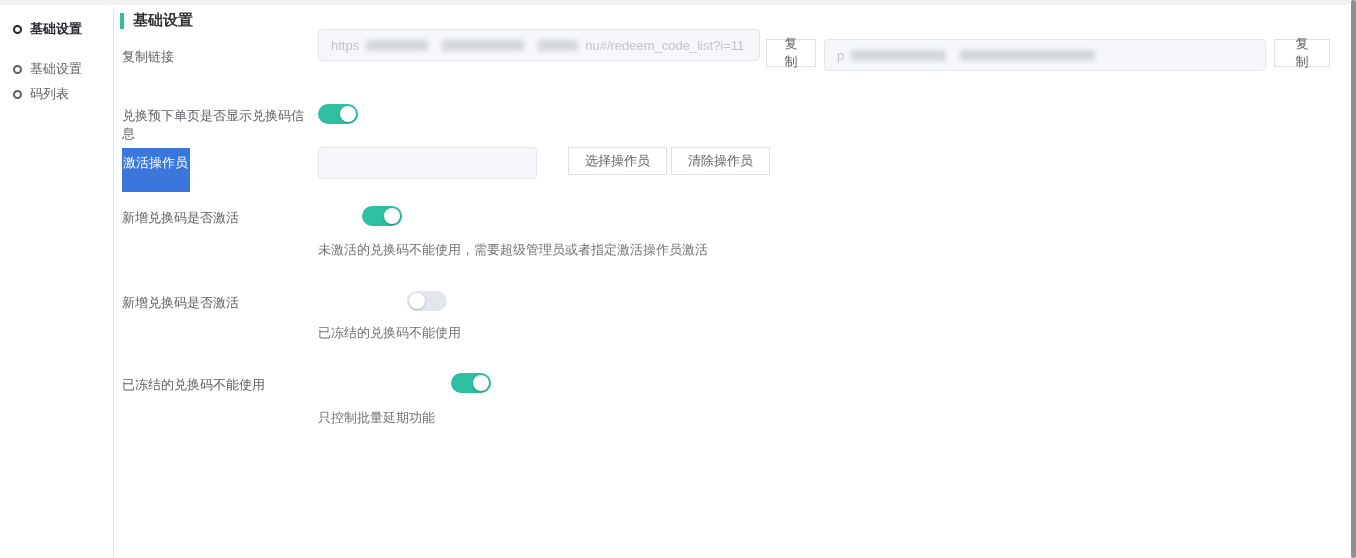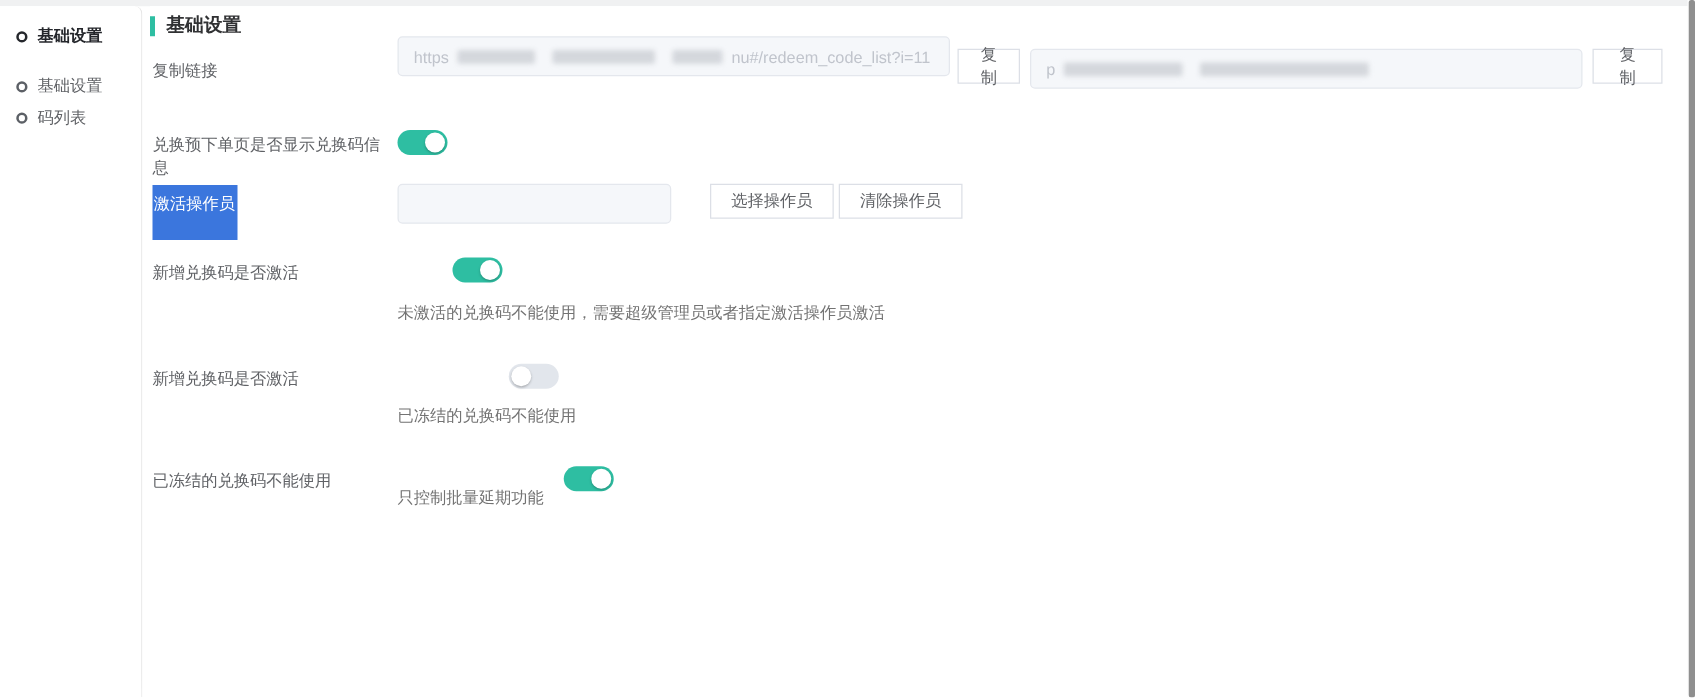--- a/index.html
+++ b/index.html
@@ -130,19 +130,19 @@
   <div class="hint" style="top:236px;">未激活的兑换码不能使用，需要超级管理员或者指定激活操作员激活</div>
 
   
   <div class="label-cell" style="top:289px;">新增兑换码是否激活</div>
   <span class="ctrl switch off" style="left:198px; top:286px;"><span class="knob"></span></span>
   <div class="hint" style="top:319px;">已冻结的兑换码不能使用</div>
 
   
   <div class="label-cell" style="top:371px;">已冻结的兑换码不能使用</div>
   <span class="ctrl switch on" style="left:198px; top:368px;"><span class="knob"></span></span>
-  <div class="hint" style="top:384px;">只控制批量延期功能</div>
+  <div class="hint" style="top:404px;">只控制批量延期功能</div>
 
 </main>
 
 <div class="scrollbar-track">
   <div class="scrollbar-thumb"></div>
 </div>
 
 </body></html>

